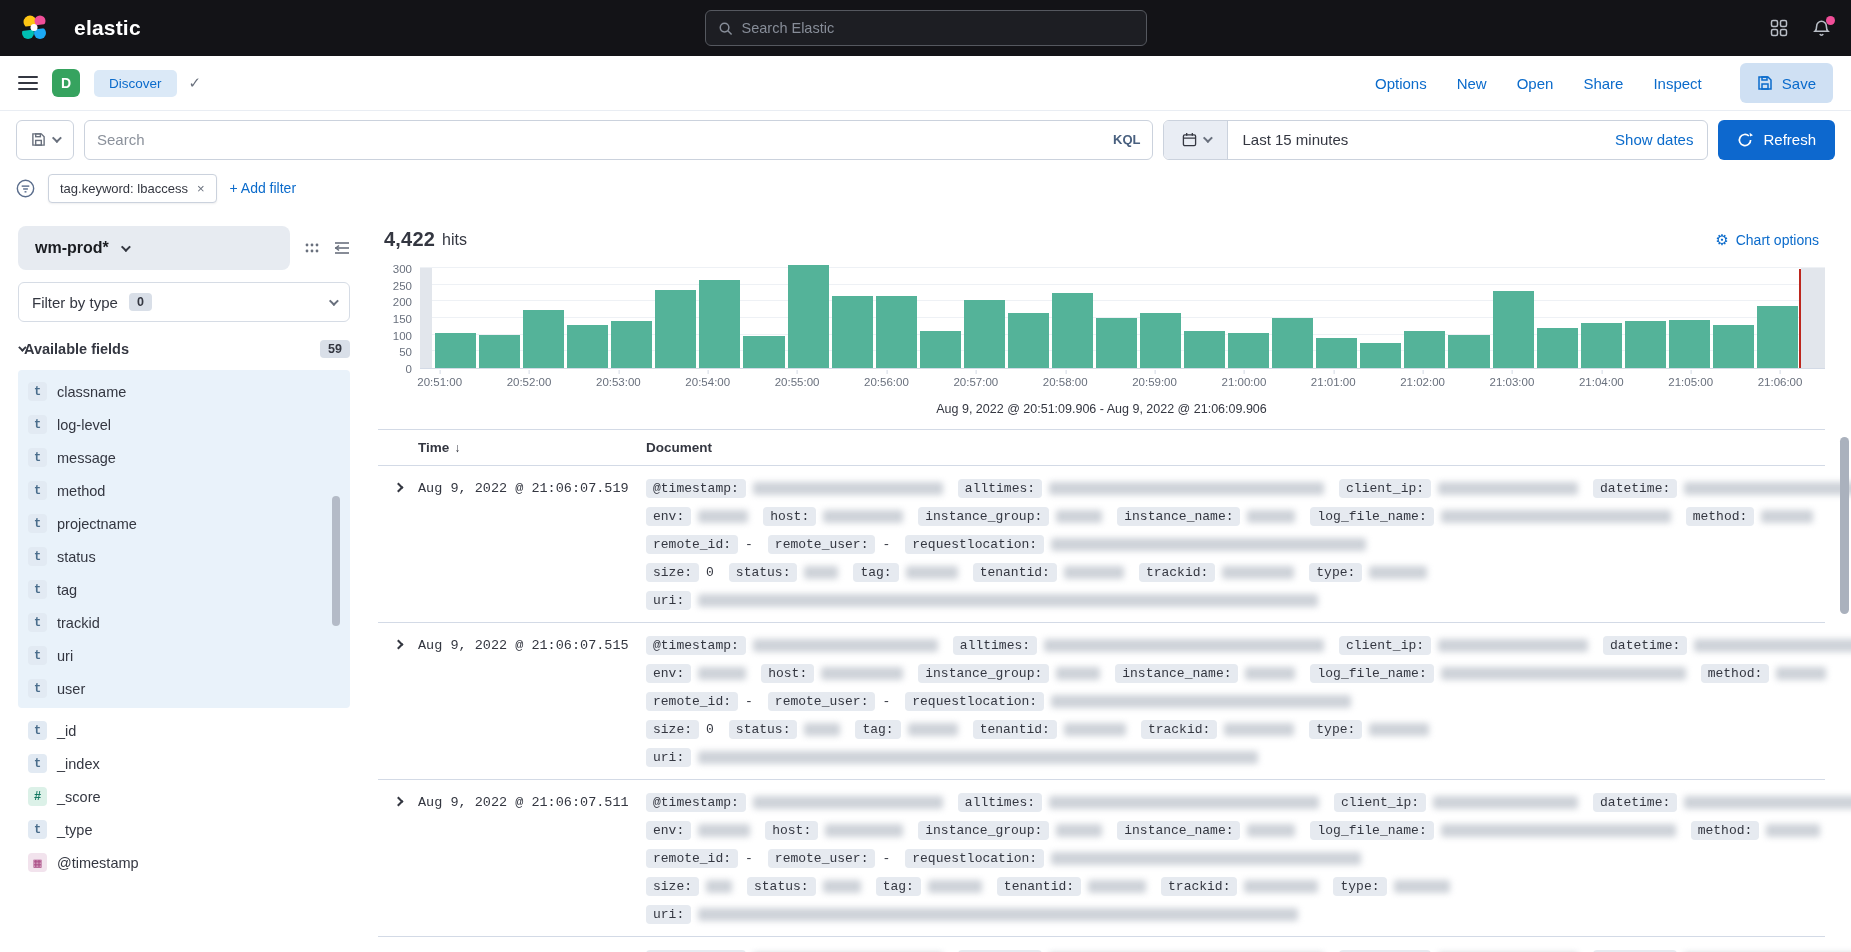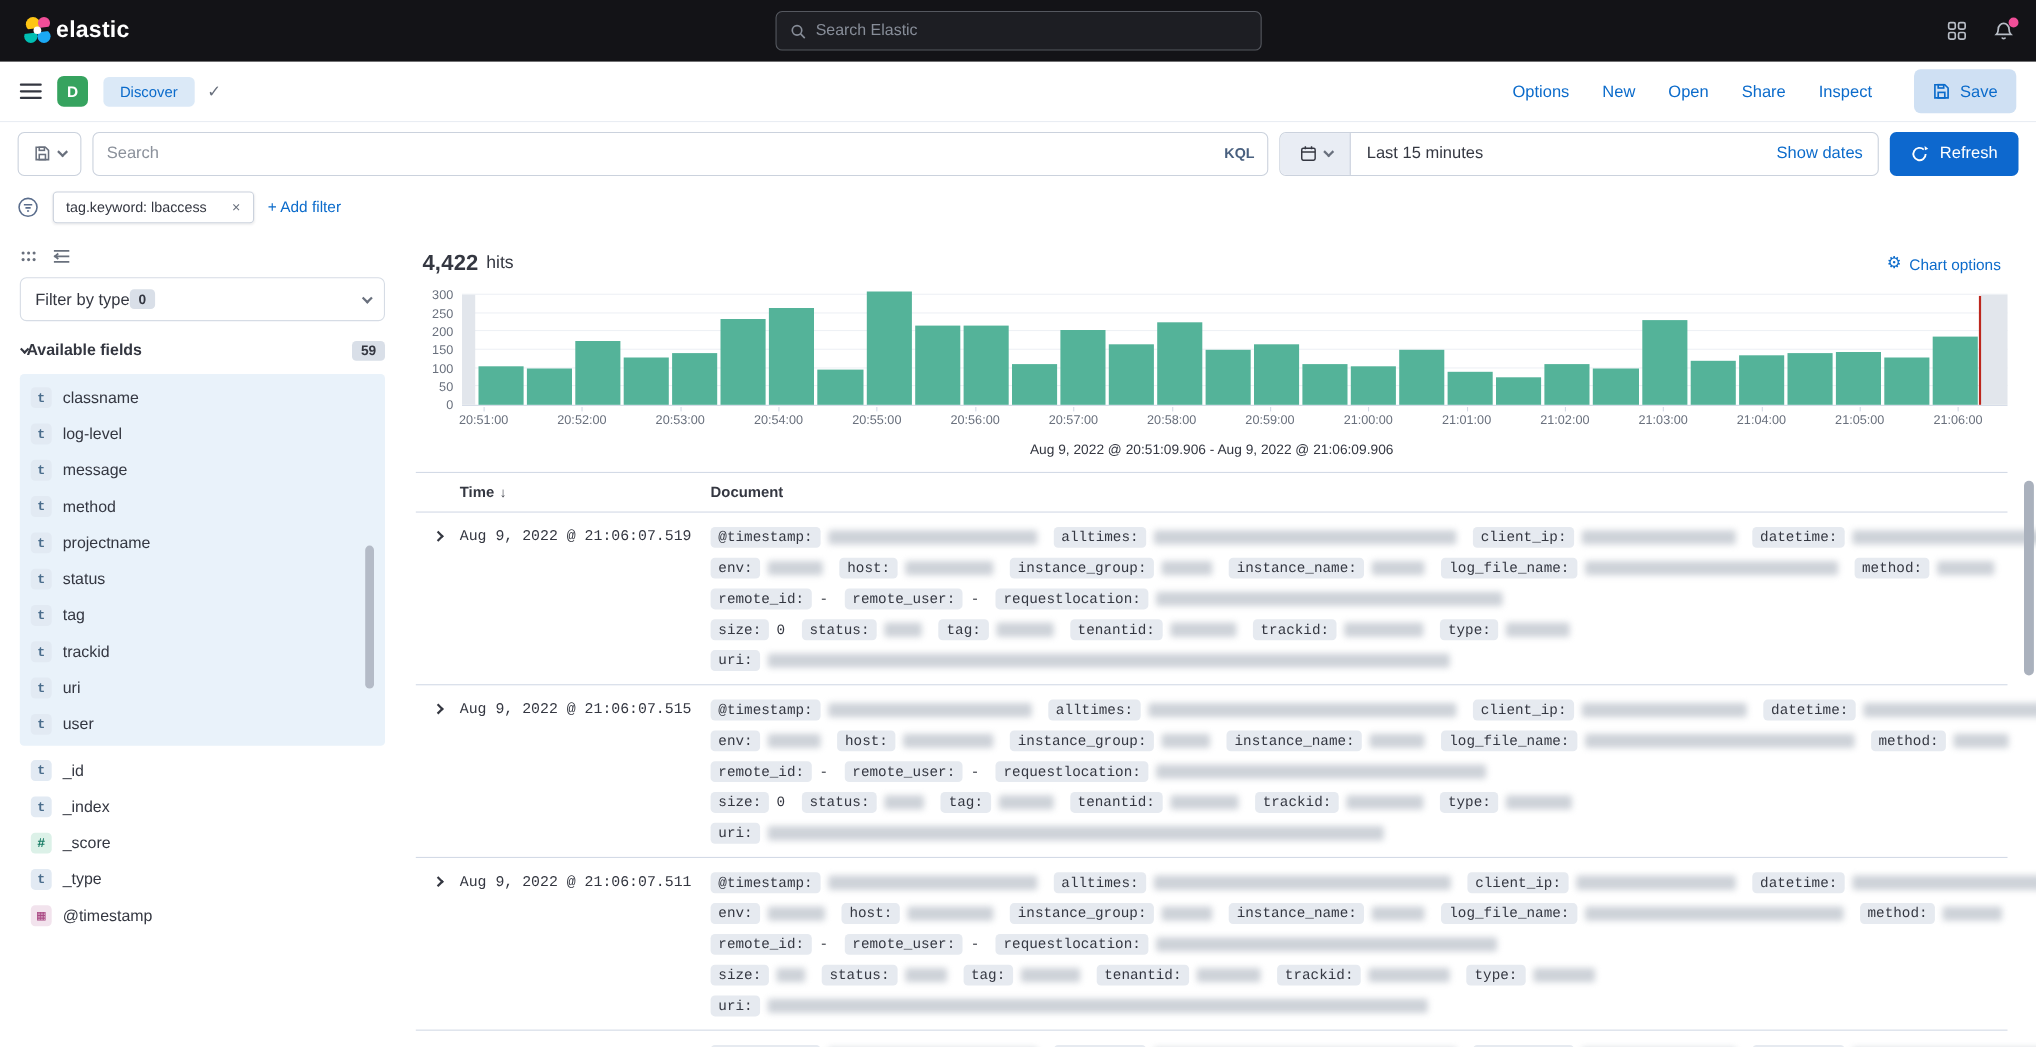--- a/index.html
+++ b/index.html
@@ -3,21 +3,21 @@
 <meta charset="utf-8">
 <style>
   * { box-sizing: border-box; margin: 0; padding: 0; }
   html,body { width:1851px; height:952px; overflow:hidden; }
   body { font-family:"Liberation Sans", sans-serif; color:#343741; background:#fff; font-size:14px; }
   button { font-family:inherit; cursor:pointer; }
   a { cursor:pointer; text-decoration:none; }
 
   
   .top-header { height:56px; background:#131317; display:flex; align-items:center; padding:0 20px; position:relative; }
-  .brand { display:flex; align-items:center; gap:3px; cursor:pointer; }
+  .brand { display:flex; align-items:center; gap:26px; cursor:pointer; }
   .brand-text { color:#fff; font-size:21px; font-weight:600; letter-spacing:.2px; }
   .global-search { position:absolute; left:50%; transform:translateX(-50%); width:442px; height:36px; background:#1d1e23; border:1px solid #55585f; border-radius:6px; display:flex; align-items:center; gap:9px; padding:0 12px; cursor:text; }
   .gs-placeholder { color:#878d98; font-size:14.5px; }
   .header-icons { margin-left:auto; display:flex; gap:24px; align-items:center; }
   .hicon { position:relative; color:#c3c7ce; display:flex; }
   .pink-dot { position:absolute; top:-3px; right:-4px; width:9px; height:9px; border-radius:50%; background:#f04e98; }
 
   
   .chrome-bar { height:54px; display:flex; align-items:center; gap:14px; padding:0 18px; background:#fff; }
   .hamburger { display:flex; flex-direction:column; gap:4px; width:20px; cursor:pointer; }
@@ -36,35 +36,35 @@
   .q-placeholder { color:#8b919b; font-size:15px; }
   .kql { margin-left:auto; color:#49607f; font-size:13px; font-weight:600; cursor:pointer; }
   .datepicker { display:flex; height:40px; border:1px solid #cbd2dd; border-radius:6px; overflow:hidden; width:545px; flex:none; background:#fff; }
   .cal-btn { width:64px; background:#e9edf4; border:none; border-right:1px solid #cbd2dd; display:flex; align-items:center; justify-content:center; gap:6px; color:#343741; }
   .timerange { flex:1; display:flex; align-items:center; padding:0 14px; font-size:15px; cursor:pointer; }
   .show-dates { margin-left:auto; color:#0b6bcb; font-size:15px; }
   .refresh-btn { height:40px; padding:0 19px; background:#0d68ce; color:#ffffff; border:none; border-radius:6px; display:flex; align-items:center; gap:10px; font-size:15px; flex:none; }
 
   
   .filter-bar { display:flex; align-items:center; gap:13px; padding:4px 16px 10px; height:46px; }
-  .filter-pill { display:flex; align-items:center; gap:23px; border:1px solid #cbd2dd; border-radius:4px; padding:6px 11px; font-size:13px; background:#fff; box-shadow:0 1px 2px rgba(52,55,65,.08); cursor:pointer; }
+  .filter-pill { display:flex; align-items:center; gap:9px; border:1px solid #cbd2dd; border-radius:4px; padding:6px 11px; font-size:13px; background:#fff; box-shadow:0 1px 2px rgba(52,55,65,.08); cursor:pointer; }
   .filter-x { color:#69707d; font-size:13px; cursor:pointer; }
   .add-filter { color:#0b6bcb; font-size:14px; }
 
   
   .content { display:flex; height:738px; }
 
   
   .sidebar { width:370px; padding:12px 20px 0 18px; position:relative; flex:none; }
   .index-row { display:flex; align-items:center; gap:14px; }
   .index-picker { flex:1; height:44px; background:#e7ebf1; border:none; border-radius:8px; display:flex; align-items:center; gap:12px; padding:0 17px; font-size:16px; font-weight:700; color:#1a1c21; }
   .icon-btn { color:#69707d; background:none; border:none; display:flex; padding:0; }
   .chev-down { width:7px; height:7px; border:solid #343741; border-width:0 2px 2px 0; transform:rotate(45deg) translateY(-2px); display:inline-block; }
   .field-search { margin-top:16px; height:40px; border:1px solid #cbd2dd; border-radius:6px; display:flex; align-items:center; gap:10px; padding:0 12px; color:#8b919b; font-size:15px; background:#fff; cursor:text; }
-  .type-filter { margin-top:12px; height:40px; border:1px solid #d6dce5; border-radius:6px; display:flex; align-items:center; padding:0 13px; font-size:15px; cursor:pointer; }
+  .type-filter { margin-top:12px; height:40px; border:1px solid #d6dce5; border-radius:6px; display:flex; align-items:center; gap:11px; padding:0 13px; font-size:15px; cursor:pointer; }
   .type-filter .chev-down { margin-left:auto; border-color:#69707d; }
   .count-badge { background:#d9dfe8; border-radius:4px; padding:2px 8px; font-size:12.5px; font-weight:700; color:#343741; }
   .avail-row { margin-top:18px; display:flex; align-items:center; font-size:14.5px; font-weight:700; cursor:pointer; }
   .avail-row .chev-down { width:6px; height:6px; }
   .avail-row .count-badge { margin-left:auto; }
   .popular-block { margin-top:12px; background:#e9f2fa; border-radius:4px; padding:5px 0 3px; }
   .popular-label { font-size:12.5px; font-weight:700; padding:3px 10px 5px; color:#1a1c21; }
   .field-item { height:33px; display:flex; align-items:center; gap:10px; padding:0 10px; font-size:14.5px; cursor:pointer; }
   .ficon { width:19px; height:19px; border-radius:4px; display:flex; align-items:center; justify-content:center; font-size:12px; font-weight:700; font-family:"Liberation Mono", monospace; flex:none; }
   .f-s { background:#e2eaf3; color:#4a6d8c; }
@@ -232,20 +232,24 @@
       <span>tag.keyword: lbaccess</span>
       <span class="filter-x">×</span>
     </span>
     <a class="add-filter">+ Add filter</a>
   </div>
 
   <div class="content">
 
     <aside class="sidebar">
       <div class="index-row">
+        <button class="index-picker">
+          <span>wm-prod*</span>
+          <span class="chev-down"></span>
+        </button>
         <button class="icon-btn">
           <svg width="16" height="14" viewBox="0 0 16 14">
             <circle cx="3" cy="4" r="1.4" fill="#69707d"></circle>
               <circle cx="8" cy="4" r="1.4" fill="#69707d"></circle>
               <circle cx="13" cy="4" r="1.4" fill="#69707d"></circle>
             <circle cx="3" cy="10" r="1.4" fill="#69707d"></circle>
               <circle cx="8" cy="10" r="1.4" fill="#69707d"></circle>
               <circle cx="13" cy="10" r="1.4" fill="#69707d"></circle>
           </svg>
         </button>

